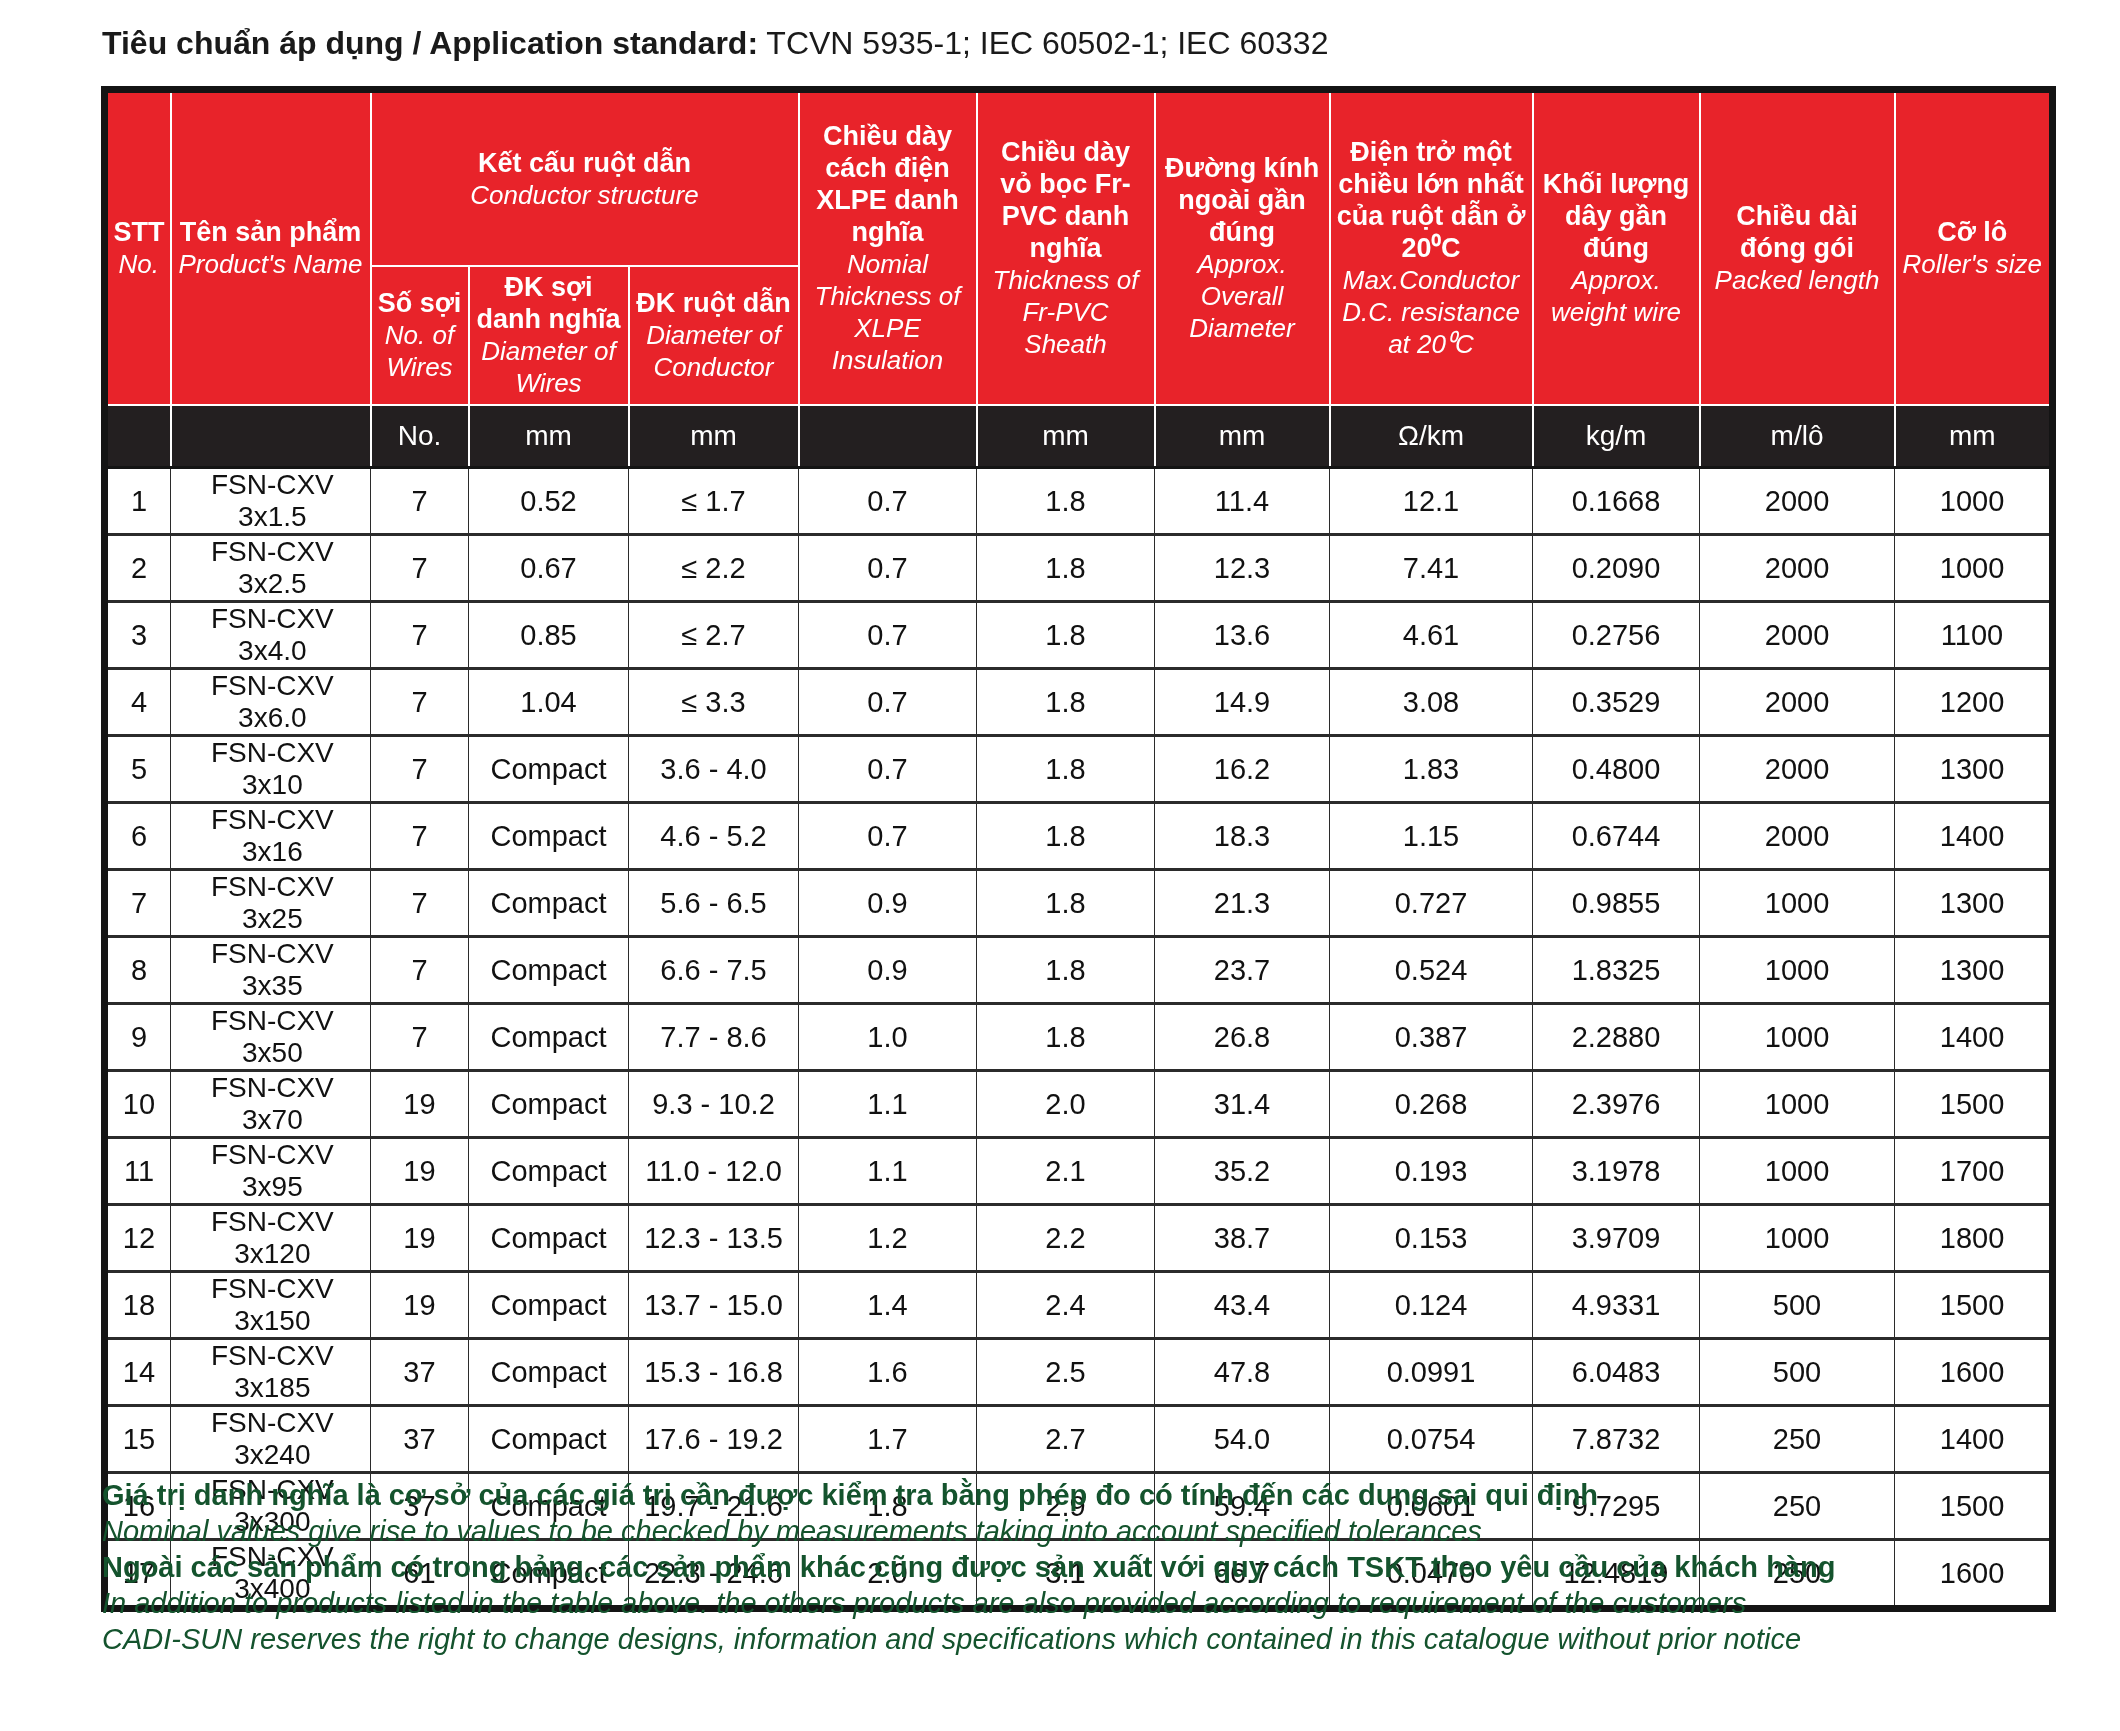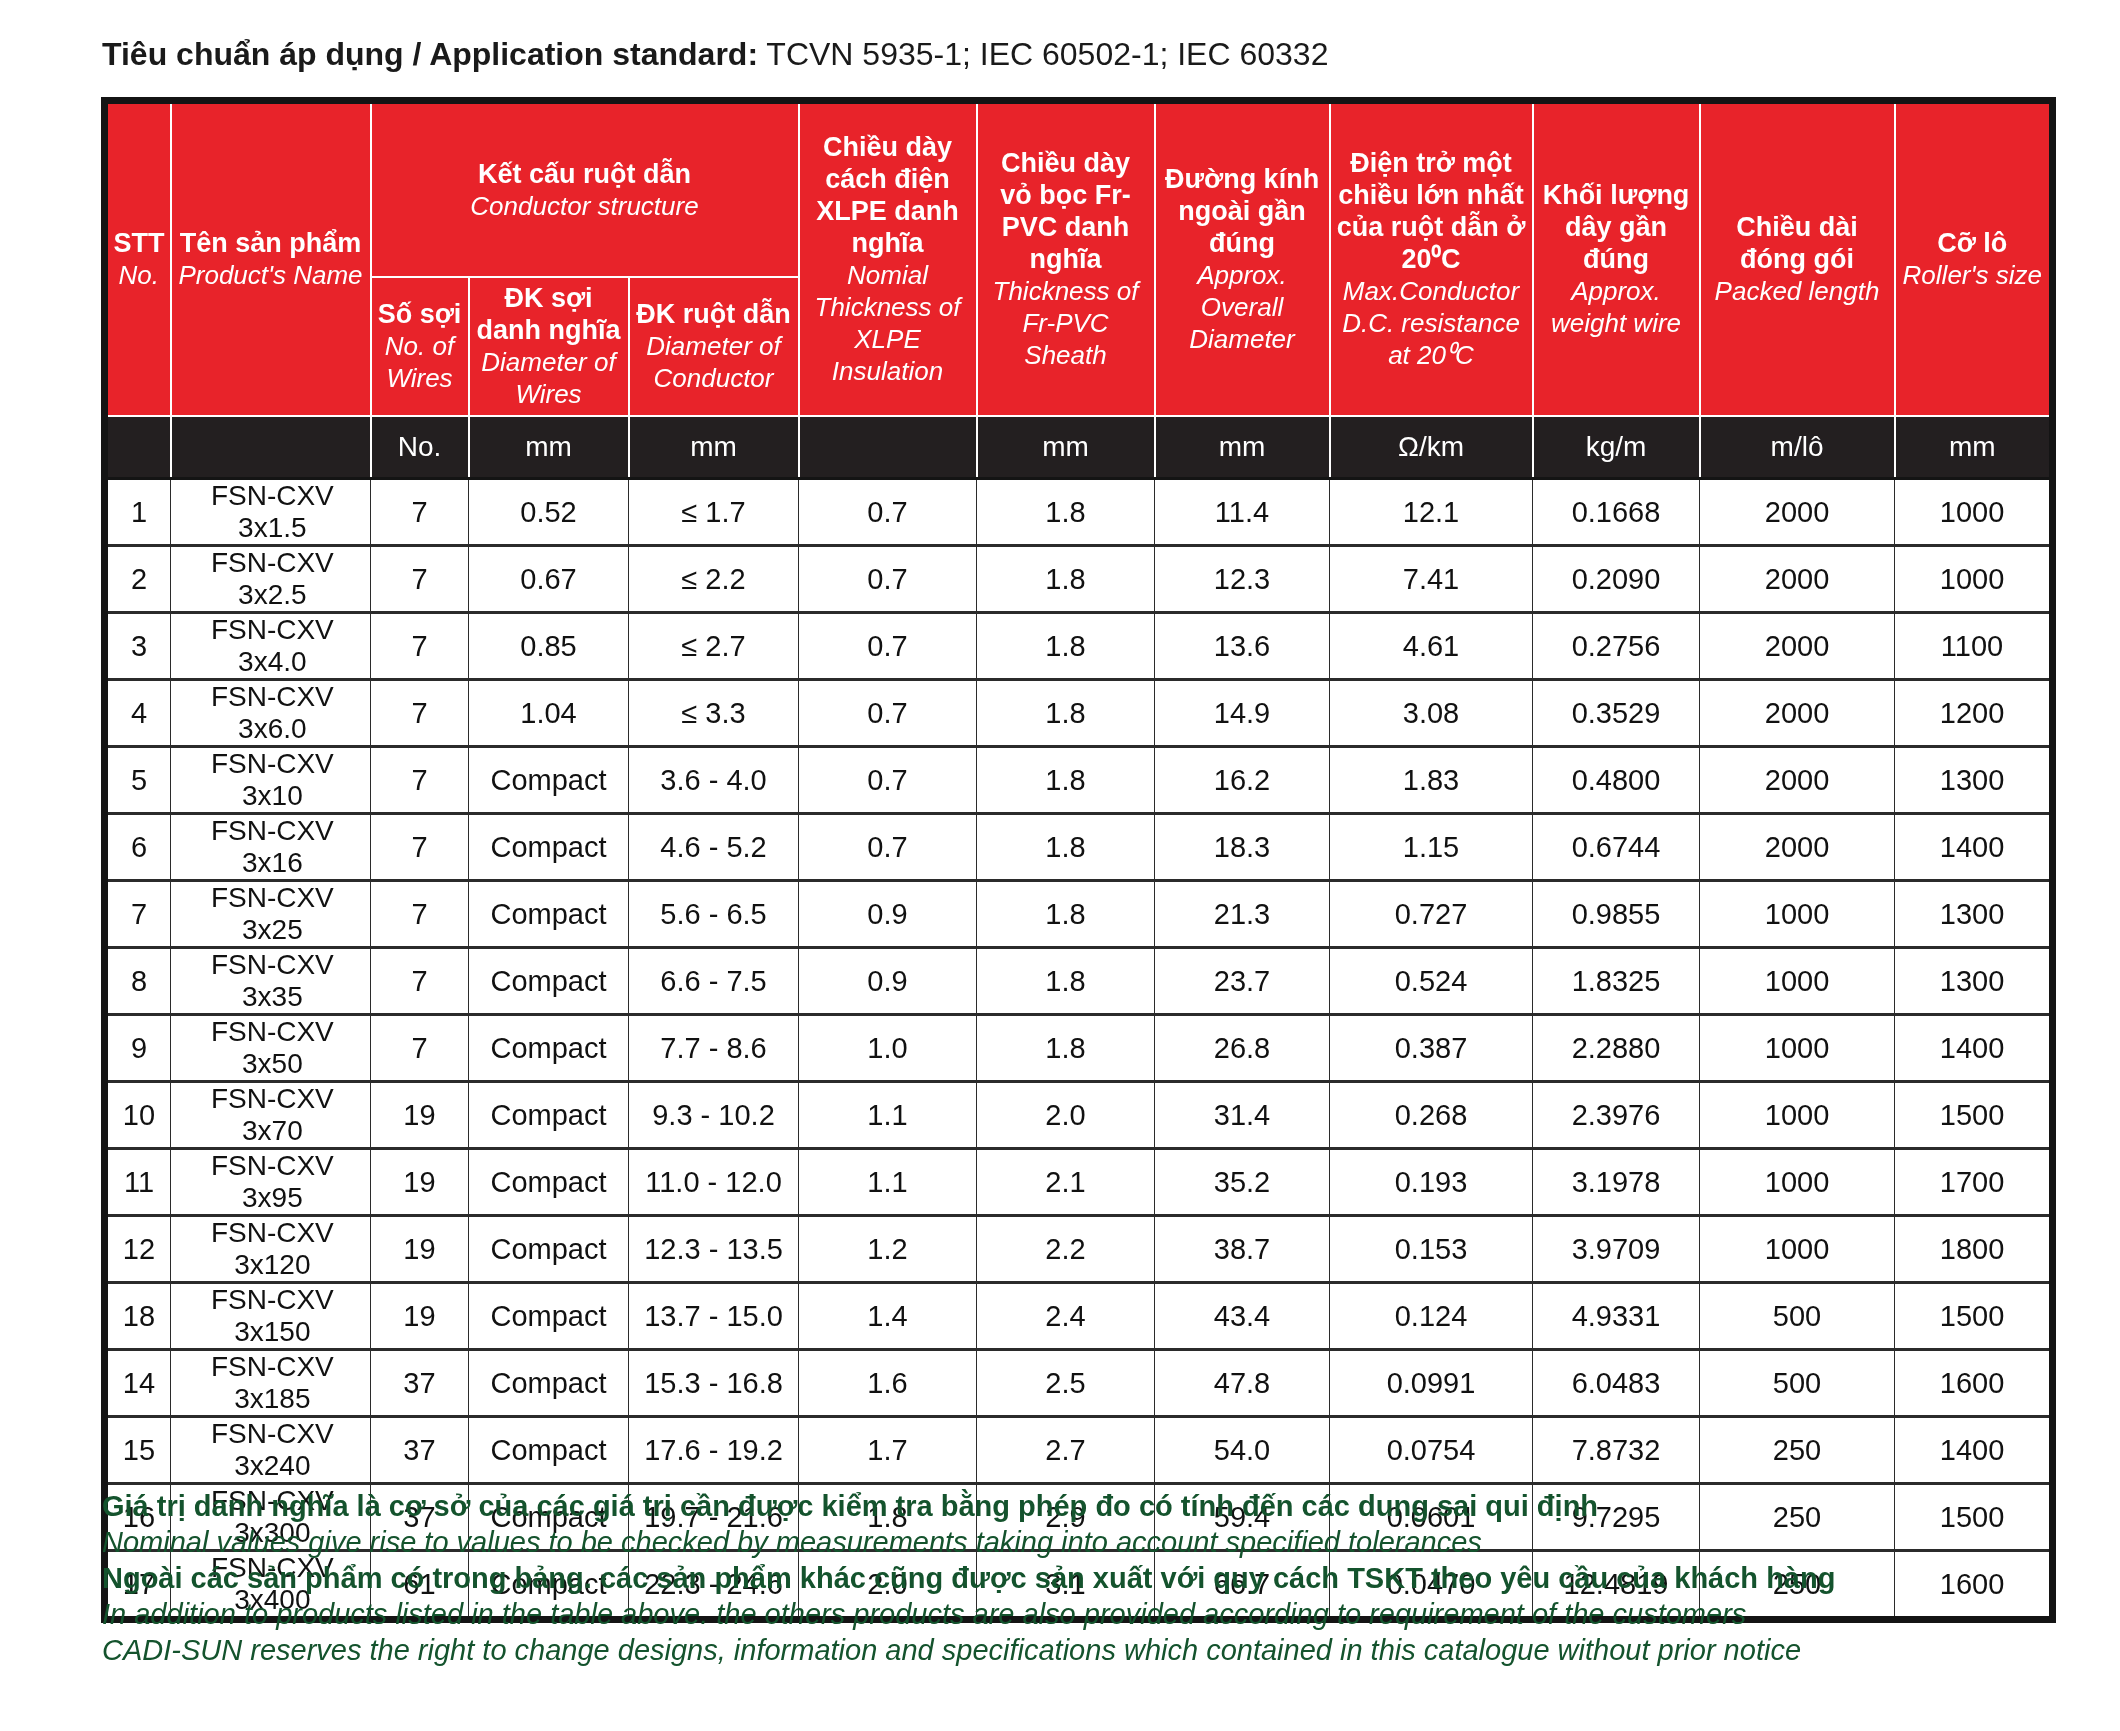--- a/index.html
+++ b/index.html
@@ -4,21 +4,20 @@
 <style>
   html,body{margin:0;padding:0;background:#ffffff;}
   .page{
     position:relative;
     width:2120px;
     height:1704px;
     background:#ffffff;
     font-family:"Liberation Sans", sans-serif;
     color:#1a1a1a;
     overflow:hidden;
-    margin-top:11px;
   }
   .title{
     position:absolute;
     left:102px;
     top:24px;
     font-size:32px;
     line-height:39px;
     color:#1a1a1a;
     white-space:nowrap;
   }

